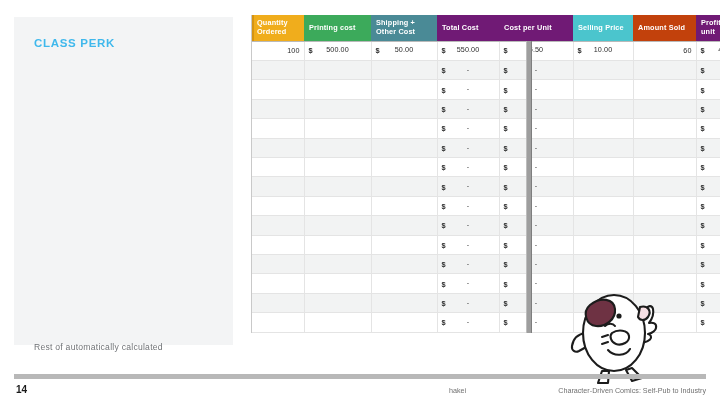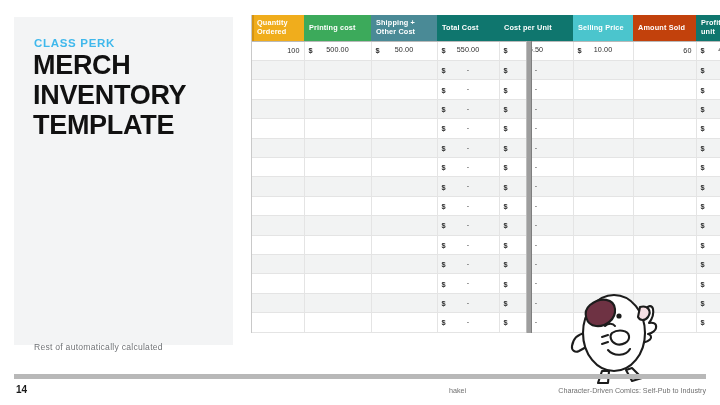--- a/index.html
+++ b/index.html
@@ -132,21 +132,21 @@
     display: block;
     text-align: center;
     line-height: 18.4px;
   }
   .num { text-align: right; }
 
   
   .h-orange { background: #f0ad1c; }
   .h-green  { background: #3caa5b; }
   .h-slate  { background: #4a8a96; }
-  .h-black  { background: #0f766e; }
+  .h-black  { background: #701a75; }
   .h-teal   { background: #4bc5cd; }
   .h-pink   { background: #c2410c; }
 
   
   #pane-split {
     position: absolute;
     left: 274px;
     top: 26px;
     width: 6px;
     height: 292px;
@@ -216,25 +216,20 @@
     font-family: "Liberation Sans", sans-serif;
   }
 </style>
 </head>
 <body>
 
 <div id="slide">
 
   <div id="left-panel">
     <div id="eyebrow">CLASS PERK</div>
-    <div id="big-title">
-      <span class="tl">MERCH</span>
-      <span class="tl">INVENTORY</span>
-      <span class="tl">TEMPLATE</span>
-    </div>
     <div class="note" id="note-2">Rest of automatically calculated</div>
   </div>
 
   <div id="sheet">
     <div id="sheet-inner">
       <div id="row-marker"></div>
       <table class="grid">
         <thead>
           <tr>
             <th class="h-orange" style="width:52px">Quantity Ordered</th>

